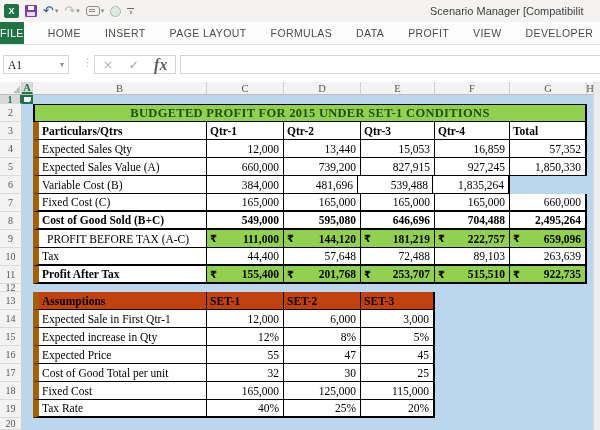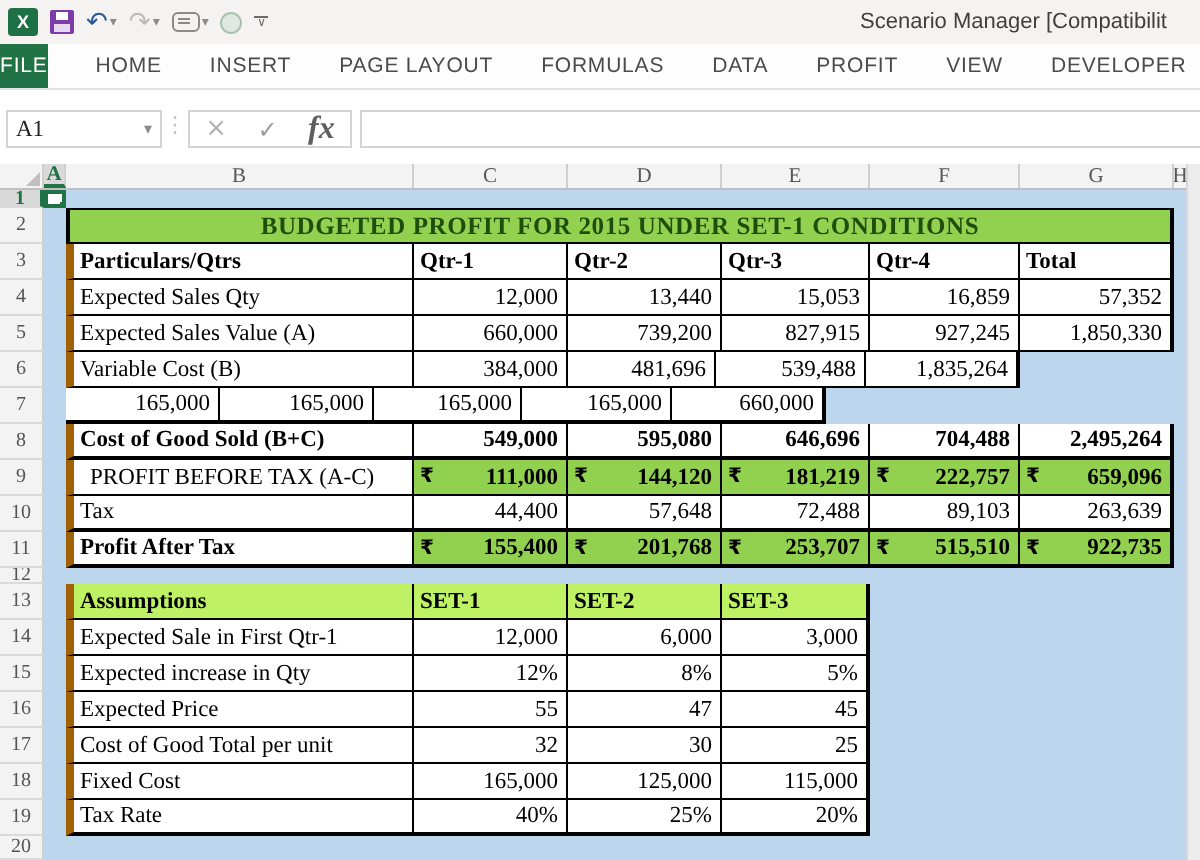--- a/index.html
+++ b/index.html
@@ -30,21 +30,21 @@
 
   
   .ribbon { position:absolute; top:22px; left:0; width:600px; height:23px; background:#FDFDFD;
     border-bottom:1px solid #E2E2E2; display:flex; align-items:stretch;
     font-family:"Liberation Sans", sans-serif; font-size:10.5px; color:#4b4b4b; white-space:nowrap; overflow:hidden; }
   .tab-file { width:48px; background:#217346; color:#fff; display:flex; align-items:center; justify-content:center; letter-spacing:0.4px; }
   .tab { display:flex; align-items:center; padding:0 12px; letter-spacing:0.4px; }
 
   
   .fbar { position:absolute; top:45px; left:0; width:600px; height:37px; background:#FFFFFF; }
-  .namebox { position:absolute; left:3px; top:10px; width:78px; height:19px; background:#fff;
+  .namebox { position:absolute; left:3px; top:10px; width:66px; height:19px; background:#fff;
     border:1px solid #D4D4D4; display:flex; align-items:center; padding:0 4px; font-size:11.5px; color:#222; }
   .namebox .dd { margin-left:auto; font-size:8px; color:#8a8a8a; }
   .fdots { position:absolute; left:82px; top:11px; color:#c0c0c0; font-size:11px; font-family:"DejaVu Sans", sans-serif; }
   .fbtns { position:absolute; left:94px; top:10px; width:82px; height:19px; background:#fff;
     border:1px solid #D4D4D4; display:flex; align-items:center; justify-content:space-around; }
   .fx-cancel { color:#b3b3b3; font-size:13px; font-family:"DejaVu Sans", sans-serif; }
   .fx-enter { color:#9b9b9b; font-size:12px; font-family:"DejaVu Sans", sans-serif; }
   .fx-fx { color:#5f5f5f; font-size:16px; font-style:italic; font-weight:700; }
   .ffield { position:absolute; left:180px; top:10px; width:420px; height:19px; background:#fff;
     border:1px solid #D4D4D4; border-right:none; font-size:11.5px; padding:0 3px; color:#222; }
@@ -67,29 +67,29 @@
     display:flex; align-items:center; justify-content:center; font-size:10px; color:#555; overflow:hidden; }
   .rn.sel { background:#D9D9D9; color:#1E7145; border-right:2px solid #217346; font-weight:bold; }
   .w-a{width:11px} .w-b{width:174px} .w-c{width:77px} .w-d{width:77px} .w-e{width:74px} .w-f{width:75px} .w-g{width:77px}
   .fill { flex:1; }
   .acell { width:11px; }
   .a1sel { width:11px; background:#fff; border:2px solid #217346; position:relative; }
   .a1sel::after { content:""; position:absolute; right:-2px; bottom:-2px; width:3px; height:3px; background:#217346; }
 
   .tc { background:#fff; border-right:1px solid #000; border-bottom:1px solid #000;
     font-size:11.5px; color:#000; display:flex; align-items:center; overflow:hidden; }
-  .tc.first { border-left:4px solid #a16207; }
+  .tc.first { border-left:6px solid #a16207; }
   .tc.lastg { border-right:2px solid #000; }
   .bb2 { border-bottom-width:2px; }
   .lbl { padding-left:3px; }
   .num { justify-content:flex-end; padding-right:4px; }
   .bold { font-weight:bold; }
   .indent { padding-left:8px; }
   .green { background:#92D050; }
-  .orange { background:#bef264; font-weight:bold; }
+  .orange { background:#c2410c; font-weight:bold; }
   .cur { justify-content:space-between; padding-left:3px; padding-right:4px; font-weight:bold; }
   .rs { font-family:"DejaVu Sans", sans-serif; font-size:10px; }
 
   .banner { width:554px; background:#92D050; border:1px solid #000; border-left-width:2px; border-right-width:2px;
     display:flex; align-items:center; justify-content:center;
     font-size:12.5px; font-weight:bold; color:#1F4E0C; letter-spacing:0.3px; overflow:hidden; }
 </style>
 </head>
 <body>
 
@@ -219,20 +219,21 @@
     <div class="tc num w-c">384,000</div>
     <div class="tc num w-e">481,696</div>
     <div class="tc num w-f">539,488</div>
     <div class="tc num lastg w-g">1,835,264</div>
     <div class="fill"></div>
   </div>
 
   <div class="r h18">
     <div class="rn">7</div>
     <div class="acell"></div>
+    <div class="tc lbl first bb2 w-b">Fixed Cost (C)</div>
     <div class="tc num bb2 w-c">165,000</div>
     <div class="tc num bb2 w-d">165,000</div>
     <div class="tc num bb2 w-e">165,000</div>
     <div class="tc num bb2 w-f">165,000</div>
     <div class="tc num bb2 lastg w-g">660,000</div>
     <div class="fill"></div>
   </div>
 
   <div class="r h18">
     <div class="rn">8</div>

